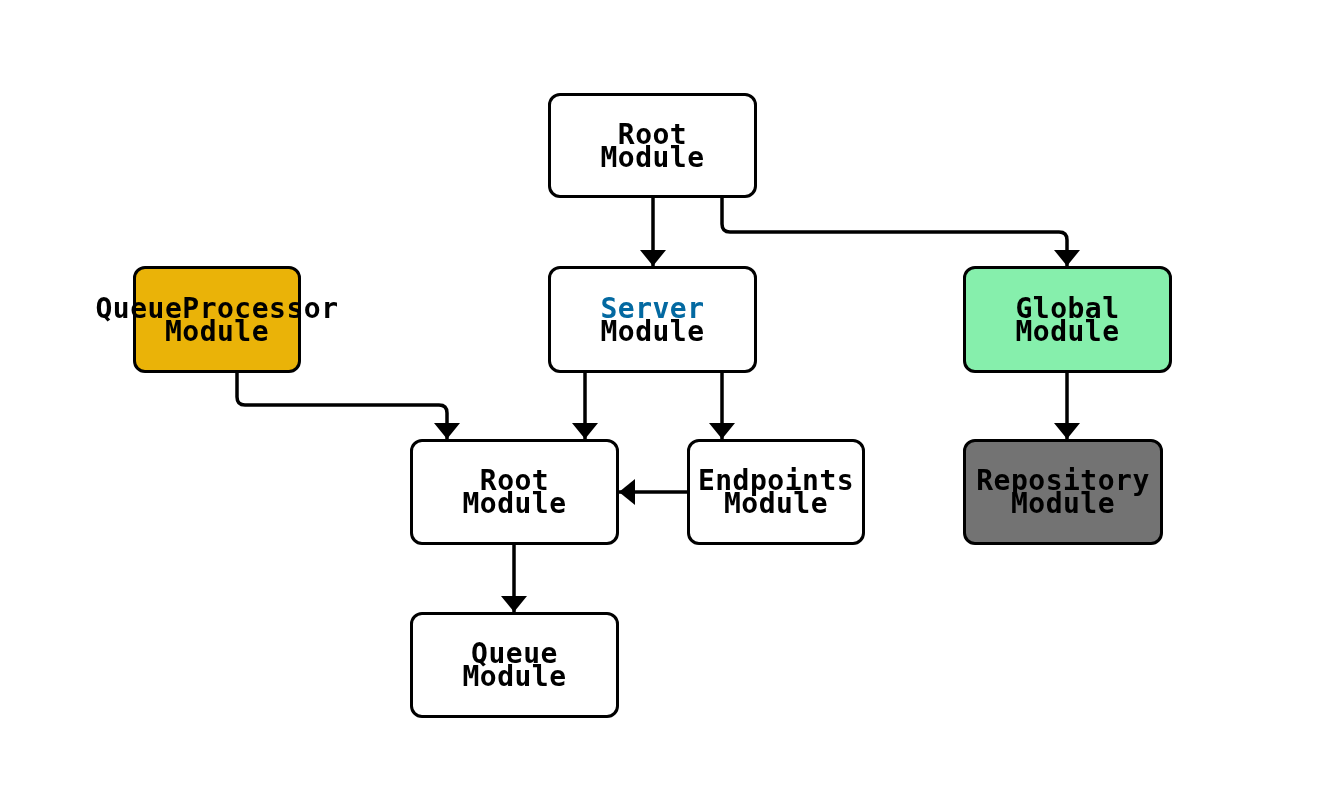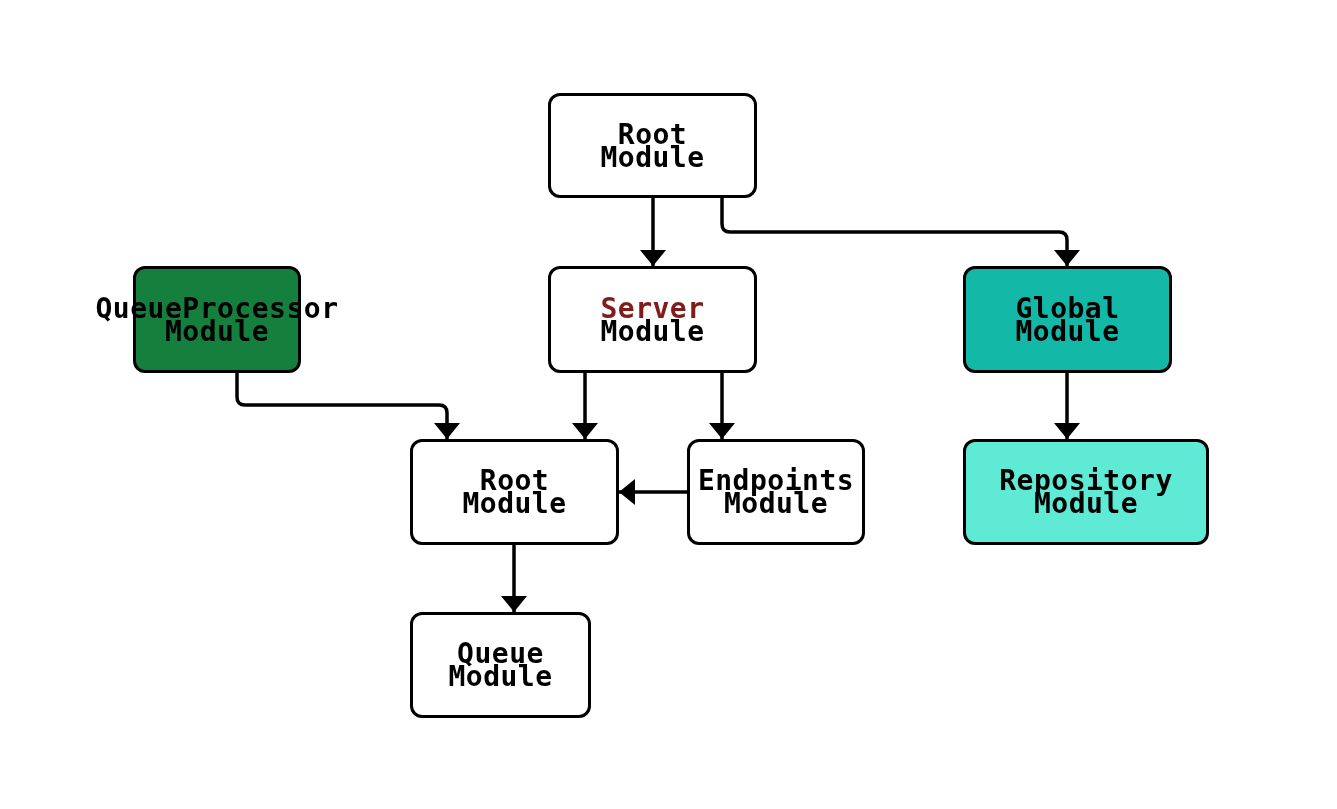--- a/index.html
+++ b/index.html
@@ -63,42 +63,42 @@
         <path d="M 687 492 L 619 492" fill="none" stroke="#000000" stroke-width="3.5" marker-end="url(#arrowhead)"></path>
         <path d="M 1067 373 L 1067 439" fill="none" stroke="#000000" stroke-width="3.5" marker-end="url(#arrowhead)"></path>
         <path d="M 514 545 L 514 612" fill="none" stroke="#000000" stroke-width="3.5" marker-end="url(#arrowhead)"></path>
       </g>
   </svg>
   <div id="node-layer">
       <div class="node" style="left: 548px; top: 93px; width: 209px; height: 105px; background: rgb(255, 255, 255); border-color: rgb(0, 0, 0);">
         <span class="node-label-line" style="color: rgb(0, 0, 0);">Root</span>
         <span class="node-label-line" style="color: rgb(0, 0, 0);">Module</span>
       </div>
-      <div class="node" style="left: 133px; top: 266px; width: 168px; height: 107px; background: #15803d; border-color: rgb(0, 0, 0);">
+      <div class="node" style="left: 133px; top: 266px; width: 168px; height: 107px; background: #eab308; border-color: rgb(0, 0, 0);">
         <span class="node-label-line" style="color: rgb(0, 0, 0);">QueueProcessor</span>
         <span class="node-label-line" style="color: rgb(0, 0, 0);">Module</span>
       </div>
       <div class="node" style="left: 548px; top: 266px; width: 209px; height: 107px; background: rgb(255, 255, 255); border-color: rgb(0, 0, 0);">
-        <span class="node-label-line" style="color: #7f1d1d;">Server</span>
+        <span class="node-label-line" style="color: #0369a1;">Server</span>
         <span class="node-label-line" style="color: rgb(0, 0, 0);">Module</span>
       </div>
-      <div class="node" style="left: 963px; top: 266px; width: 209px; height: 107px; background: #14b8a6; border-color: rgb(0, 0, 0);">
+      <div class="node" style="left: 963px; top: 266px; width: 209px; height: 107px; background: #86efac; border-color: rgb(0, 0, 0);">
         <span class="node-label-line" style="color: rgb(0, 0, 0);">Global</span>
         <span class="node-label-line" style="color: rgb(0, 0, 0);">Module</span>
       </div>
       <div class="node" style="left: 410px; top: 439px; width: 209px; height: 106px; background: rgb(255, 255, 255); border-color: rgb(0, 0, 0);">
         <span class="node-label-line" style="color: rgb(0, 0, 0);">Root</span>
         <span class="node-label-line" style="color: rgb(0, 0, 0);">Module</span>
       </div>
       <div class="node" style="left: 687px; top: 439px; width: 178px; height: 106px; background: rgb(255, 255, 255); border-color: rgb(0, 0, 0);">
         <span class="node-label-line" style="color: rgb(0, 0, 0);">Endpoints</span>
         <span class="node-label-line" style="color: rgb(0, 0, 0);">Module</span>
       </div>
-      <div class="node" style="left: 963px; top: 439px; width: 246px; height: 106px; background: #5eead4; border-color: rgb(0, 0, 0);">
+      <div class="node" style="left: 963px; top: 439px; width: 200px; height: 106px; background: #737373; border-color: rgb(0, 0, 0);">
         <span class="node-label-line" style="color: rgb(0, 0, 0);">Repository</span>
         <span class="node-label-line" style="color: rgb(0, 0, 0);">Module</span>
       </div>
-      <div class="node" style="left: 410px; top: 612px; width: 181px; height: 106px; background: rgb(255, 255, 255); border-color: rgb(0, 0, 0);">
+      <div class="node" style="left: 410px; top: 612px; width: 209px; height: 106px; background: rgb(255, 255, 255); border-color: rgb(0, 0, 0);">
         <span class="node-label-line" style="color: rgb(0, 0, 0);">Queue</span>
         <span class="node-label-line" style="color: rgb(0, 0, 0);">Module</span>
       </div>
     </div>
 </div>
 
 </body></html>

